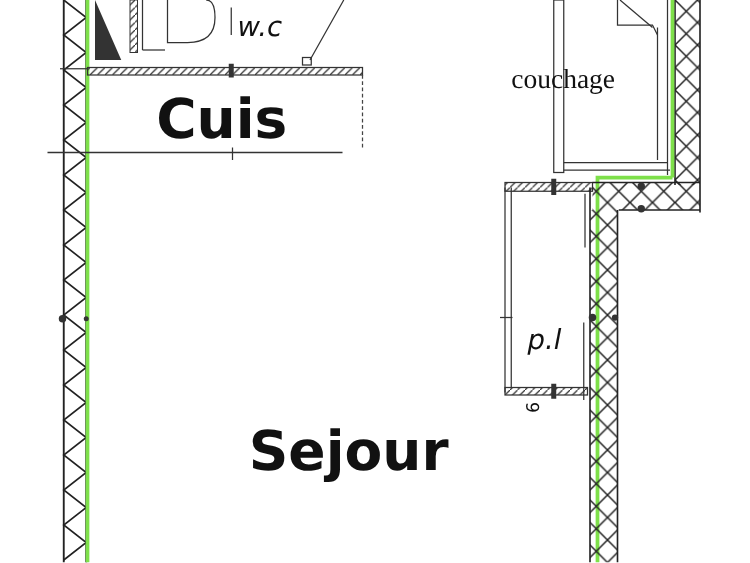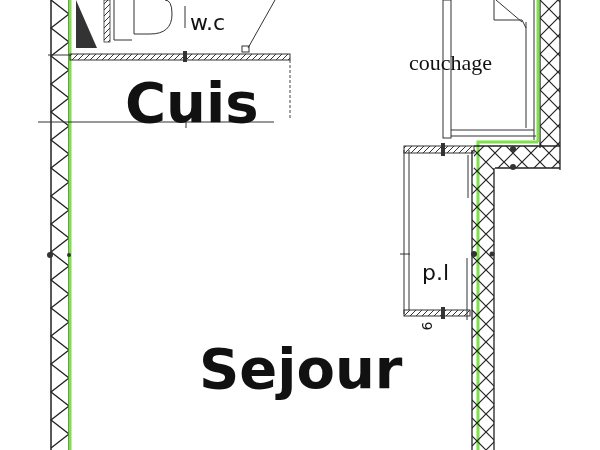--- a/index.html
+++ b/index.html
@@ -1,19 +1,19 @@
 <!DOCTYPE html>
 <html><head>
 <meta charset="utf-8">
 <style>
   html, body { margin:0; padding:0; background:#fff; }
   body { width:600px; height:450px; position:relative; overflow:hidden; font-family:"DejaVu Sans", sans-serif; }
   svg { position:absolute; left:0; top:0; }
   .lbl { position:absolute; color:#111; white-space:nowrap; }
-  .big { font-family:"DejaVu Sans", sans-serif; font-weight:bold; font-size:56px; letter-spacing:0px; }
+  .big { font-family:"DejaVu Sans", sans-serif; font-weight:bold; font-size:44px; letter-spacing:0px; }
   .small { font-family:"DejaVu Sans", sans-serif; font-size:22px; }
 </style>
 </head>
 <body>
 
 <svg width="600" height="450" viewBox="0 0 600 450">
   <defs>
     <pattern id="xhatch" width="18" height="18" patternUnits="userSpaceOnUse">
       <path d="M0,0 L18,18 M18,0 L0,18" stroke="#222" stroke-width="1.2" fill="none"></path>
     </pattern>
@@ -95,18 +95,18 @@
 
   <g>
     <line x1="404" y1="150" x2="404" y2="314" stroke="#333" stroke-width="1"></line>
     <line x1="409" y1="150" x2="409" y2="310" stroke="#333" stroke-width="1"></line>
     <line x1="400" y1="254" x2="410" y2="254" stroke="#333" stroke-width="1"></line>
     <rect x="404" y="310" width="66" height="6" fill="url(#diag)" stroke="#333" stroke-width="1"></rect>
     <rect x="441" y="307" width="4" height="12" fill="#333"></rect>
   </g>
 </svg>
 
-<div class="lbl small" style="left:190px; top:10px;">w.c</div>
+<div class="lbl small" style="left:190px; top:10px;font-style:italic;">w.c</div>
 <div class="lbl big" style="left:125px; top:70px;">Cuis</div>
 <div class="lbl small" style="left:409px; top:50px;font-family:Liberation Serif, serif;">couchage</div>
-<div class="lbl small" style="left:422px; top:260px;">p.l</div>
+<div class="lbl small" style="left:422px; top:260px;font-style:italic;">p.l</div>
 <div class="lbl big" style="left:199px; top:336px;">Sejour</div>
 <div class="lbl" style="left:423px; top:318px; font-size:14px; transform:rotate(-90deg);">6</div>
 
 </body></html>

